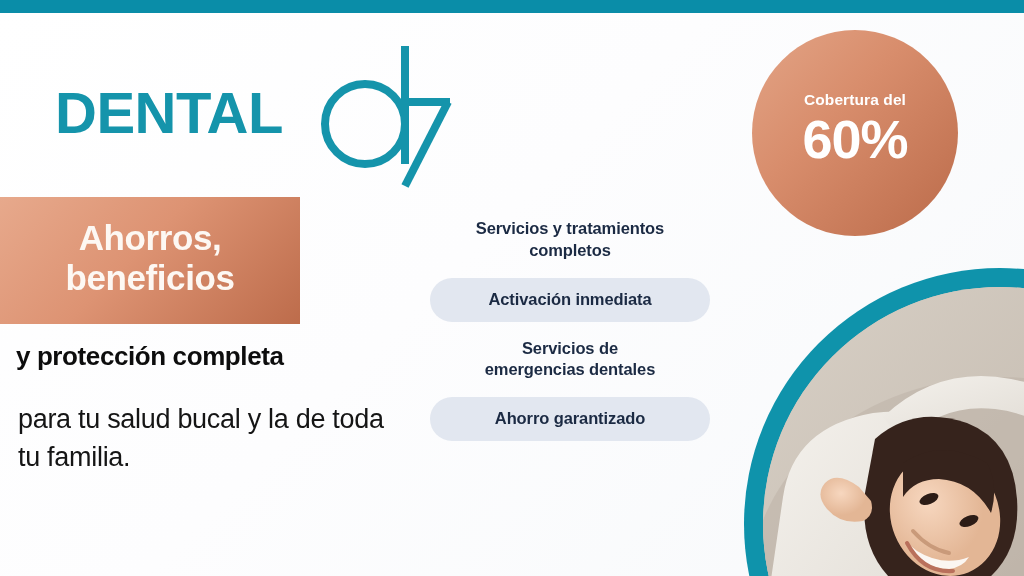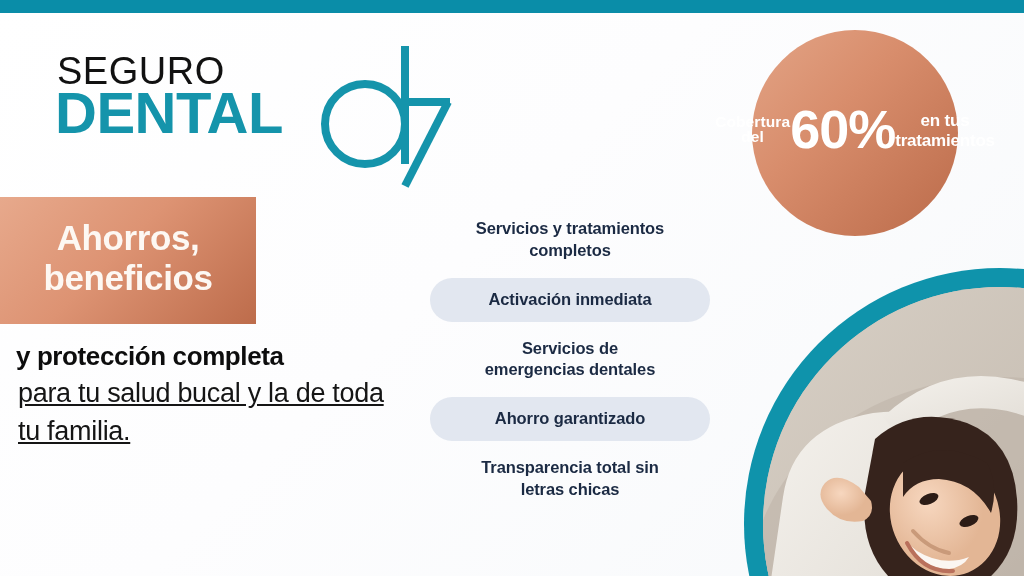--- a/index.html
+++ b/index.html
@@ -42,46 +42,45 @@
     font-family:"Liberation Sans", sans-serif;
   }
   .logo-mark {
     position:absolute; left:262px; top:-8px;
     width:140px; height:150px;
   }
 
   
   .headline-block {
     position:absolute; left:0; top:197px;
-    width:256px; height:127px;
+    width:300px; height:127px;
     background:linear-gradient(135deg,#e7a98c 0%,#dd9373 45%,#bd6c4b 100%);
     display:flex; align-items:center; justify-content:center;
     padding:0 14px 6px 14px;
   }
   .headline-block-text {
     font-size:35px; font-weight:700; line-height:1.12;
     color:#fdf8f3; text-align:center; letter-spacing:-0.4px;
     font-family:"Liberation Sans", sans-serif;
     white-space:pre-line;
   }
 
   
   .sub-headline {
     position:absolute; left:16px; top:342px;
     font-size:26px; font-weight:700; color:#0d0d0d;
     letter-spacing:-0.4px; line-height:1.1;
     font-family:"Liberation Sans", sans-serif;
   }
   .body-copy {
-    position:absolute; left:18px; top:374px;
+    position:absolute; left:18px; top:400px;
     width:370px;
     font-size:27px; font-weight:400; color:#151515;
     line-height:1.42; letter-spacing:-0.3px;
     font-family:"Liberation Sans", sans-serif;
-    text-decoration:underline;
   }
 
   
   .feature-list {
     position:absolute; left:430px; top:212px;
     width:280px;
   }
   .feature-item {
     width:280px;
     min-height:44px;
@@ -99,21 +98,21 @@
     background:#e2e7f0;
     text-align:right;
   }
 
   
   .badge {
     position:absolute; left:752px; top:30px;
     width:206px; height:206px;
     border-radius:50%;
     background:linear-gradient(135deg,#e3a486 0%,#d88d6c 40%,#bb6b4a 100%);
-    display:flex; flex-direction:row;
+    display:flex; flex-direction:column;
     align-items:center; justify-content:center;
     text-align:center;
     padding-bottom:4px;
   }
   .badge-top {
     font-size:15.5px; font-weight:700; color:#ffffff;
     letter-spacing:0.1px; line-height:1;
     margin-bottom:4px;
     font-family:"Liberation Sans", sans-serif;
   }
@@ -150,21 +149,20 @@
   .photo-svg { display:block; width:474px; height:474px; }
 </style>
 </head>
 <body>
 
 <div id="poster">
 
   <div class="top-bar"></div>
 
   <div class="logo">
-    <div class="logo-seguro">SEGURO</div>
     <div class="logo-dental">DENTAL</div>
     <div class="logo-mark">
       <svg class="logo-mark-svg" viewBox="0 0 140 150" width="140" height="150" aria-hidden="true">
 
         <circle cx="48" cy="84" r="40" fill="none" stroke="#1594ab" stroke-width="8"></circle>
 
         <line x1="88" y1="6" x2="88" y2="124" stroke="#1594ab" stroke-width="8" stroke-linecap="butt"></line>
 
         <line x1="88" y1="62" x2="133" y2="62" stroke="#1594ab" stroke-width="8" stroke-linecap="butt"></line>
 
@@ -181,29 +179,25 @@
   <div class="sub-headline">y protección completa</div>
   <div class="body-copy">para tu salud bucal y la de toda tu familia.</div>
 
   <div class="feature-list">
     <div class="feature-item">Servicios y tratamientos
 completos</div>
     <div class="feature-item pill">Activación inmediata</div>
     <div class="feature-item">Servicios de
 emergencias dentales</div>
     <div class="feature-item pill">Ahorro garantizado</div>
-    <div class="feature-item">Transparencia total sin
-letras chicas</div>
   </div>
 
   <div class="badge">
     <div class="badge-top">Cobertura del</div>
     <div class="badge-value">60%</div>
-    <div class="badge-bottom">en tus
-tratamientos</div>
   </div>
 
   <div class="photo-circle">
     <div class="photo-inner">
       <svg class="photo-svg" viewBox="0 0 474 474" aria-hidden="true">
         <defs>
           <linearGradient id="rug" x1="0" y1="0" x2="1" y2="1">
             <stop offset="0%" stop-color="#d8d0c6"></stop>
             <stop offset="45%" stop-color="#c9c0b5"></stop>
             <stop offset="100%" stop-color="#a89d92"></stop>

